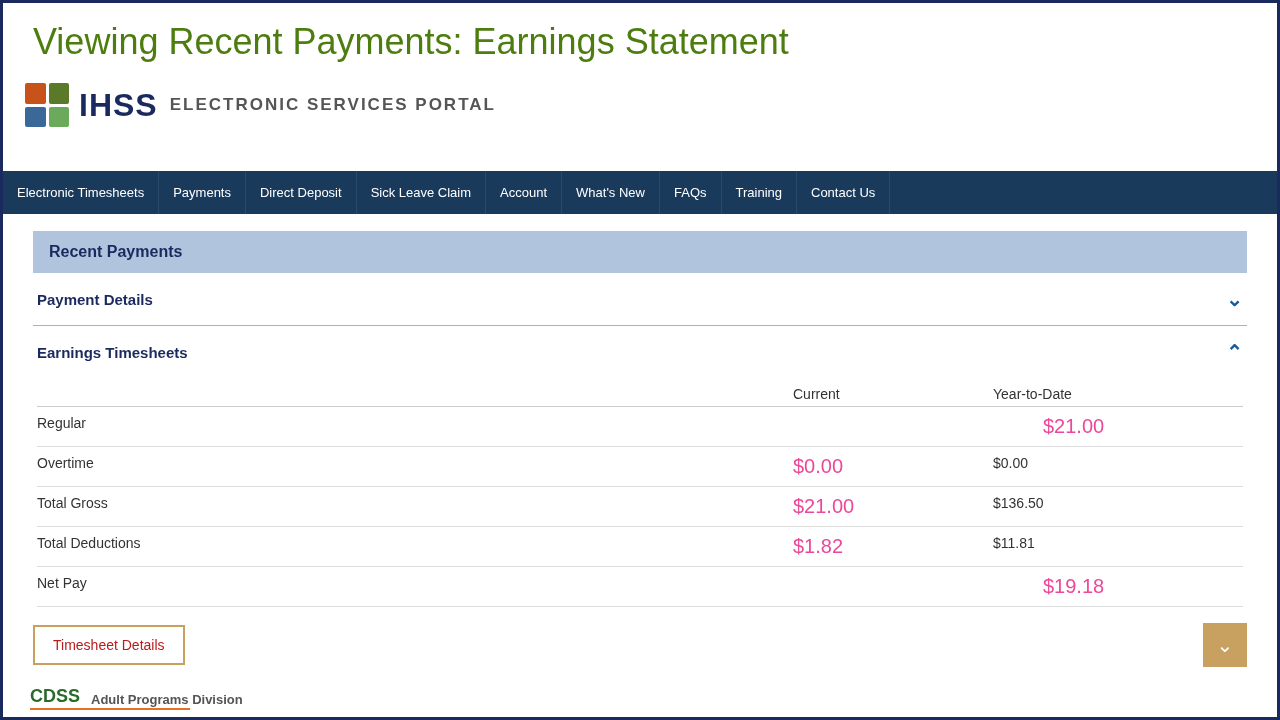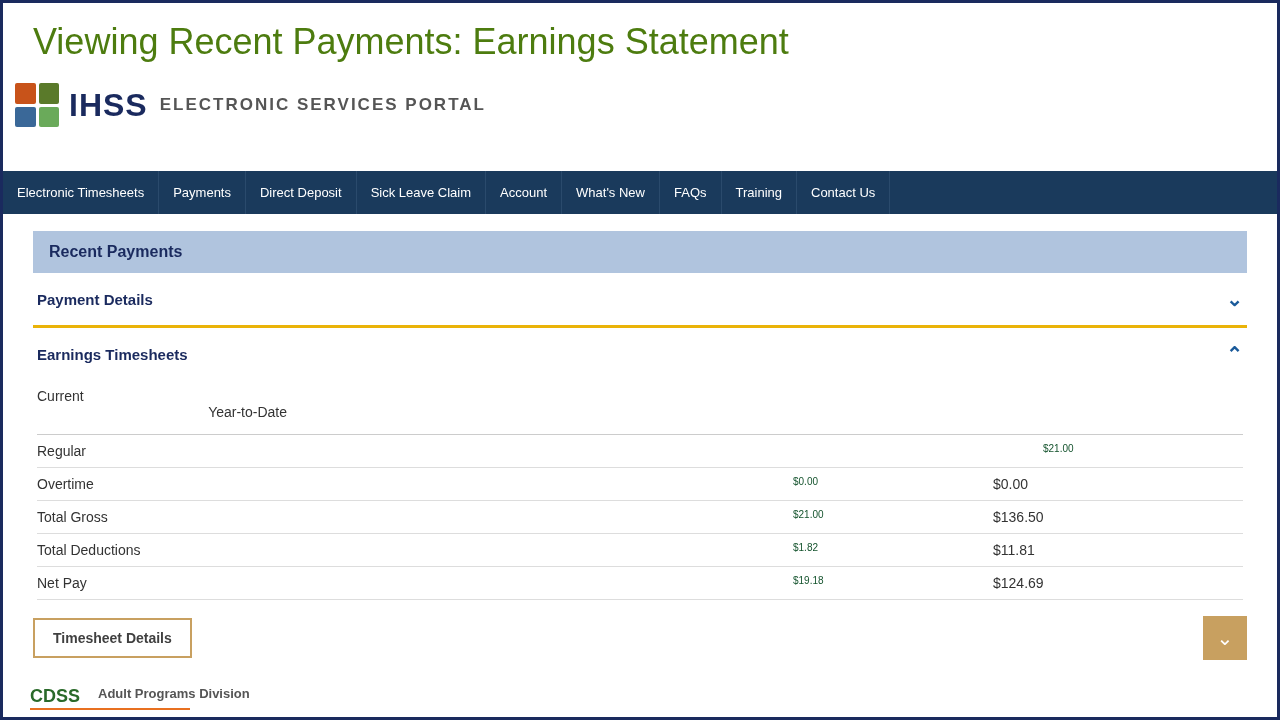--- a/index.html
+++ b/index.html
@@ -16,21 +16,21 @@
       font-size: 36px;
       font-weight: 400;
       color: #4d7c0f;
       padding: 18px 44px 10px 30px;
       font-family: 'Arial', sans-serif;
     }
 
     .header-section {
       display: flex;
       align-items: center;
-      padding: 10px 30px 12px 12px;
+      padding: 10px 30px 12px 22px;
     }
 
     .logo-squares {
       display: grid;
       grid-template-columns: 1fr 1fr;
       gap: 3px;
       width: 44px;
       height: 44px;
       margin-right: 10px;
     }
@@ -86,21 +86,21 @@
       font-weight: bold;
       color: #1a2a5e;
       margin-top: 17px;
     }
 
     .accordion-row {
       display: flex;
       align-items: center;
       justify-content: space-between;
       padding: 14px 4px;
-      border-bottom: 3px solid #eab308;
+      border-bottom: 1px solid #eab308;
       cursor: pointer;
     }
 
     .accordion-row .section-title {
       font-size: 15px;
       font-weight: bold;
       color: #1a2a5e;
     }
 
     .chevron-icon {
@@ -110,78 +110,77 @@
     }
 
     
     .earnings-section {
       padding: 0 4px;
     }
 
     .earnings-columns {
       display: flex;
       justify-content: flex-end;
-      padding: 8px 0 14px 0;
+      padding: 8px 0 4px 0;
       border-bottom: 1px solid #ccc;
-      flex-direction: column;
     }
 
     .col-current {
       width: 200px;
       text-align: left;
       font-size: 14px;
       color: #333;
     }
 
     .col-ytd {
       width: 250px;
-      text-align: right;
+      text-align: left;
       font-size: 14px;
       color: #333;
     }
 
     .earnings-row {
       display: flex;
       align-items: flex-start;
       padding: 8px 0;
       border-bottom: 1px solid #ddd;
     }
 
     .row-label {
       flex: 1;
       font-size: 14px;
       color: #333;
     }
 
     .row-current {
       width: 200px;
-      font-size: 10px;
-      color: #14532d;
+      font-size: 20px;
+      color: #ec4899;
     }
 
     .row-ytd {
       width: 250px;
       font-size: 14px;
       color: #333;
     }
 
     
     .timesheet-row {
       display: flex;
       align-items: center;
       justify-content: space-between;
       margin-top: 16px;
     }
 
     .timesheet-btn {
       background: #fff;
       border: 2px solid #c8a060;
-      color: #404040;
-      font-size: 14px;
-      font-weight: bold;
+      color: #b91c1c;
+      font-size: 14px;
+      font-weight: normal;
       padding: 10px 18px;
       cursor: pointer;
     }
 
     .timesheet-chevron {
       background: #c8a060;
       width: 44px;
       height: 44px;
       display: flex;
       align-items: center;
@@ -287,32 +286,31 @@
 
     <div class="earnings-row">
       <span class="row-label">Total Deductions</span>
       <span class="row-current">$1.82</span>
       <span class="row-ytd">$11.81</span>
     </div>
 
     <div class="earnings-row">
       <span class="row-label">Net Pay</span>
       <span class="row-current">$19.18</span>
-      <span class="row-ytd">$124.69</span>
     </div>
   </div>
 
   <div class="timesheet-row">
     <button class="timesheet-btn">Timesheet Details</button>
     <div class="timesheet-chevron">⌄</div>
   </div>
 
 </div>
 
 <footer>
   <div>
-    <div style="display:flex; align-items:flex-start; gap:12px;">
+    <div style="display:flex; align-items:flex-end; gap:5px;">
       <span class="footer-cdss">CDSS</span>
       <span class="footer-text">Adult Programs Division</span>
     </div>
     <div class="footer-underline"></div>
   </div>
 </footer>
 
 </body></html>

